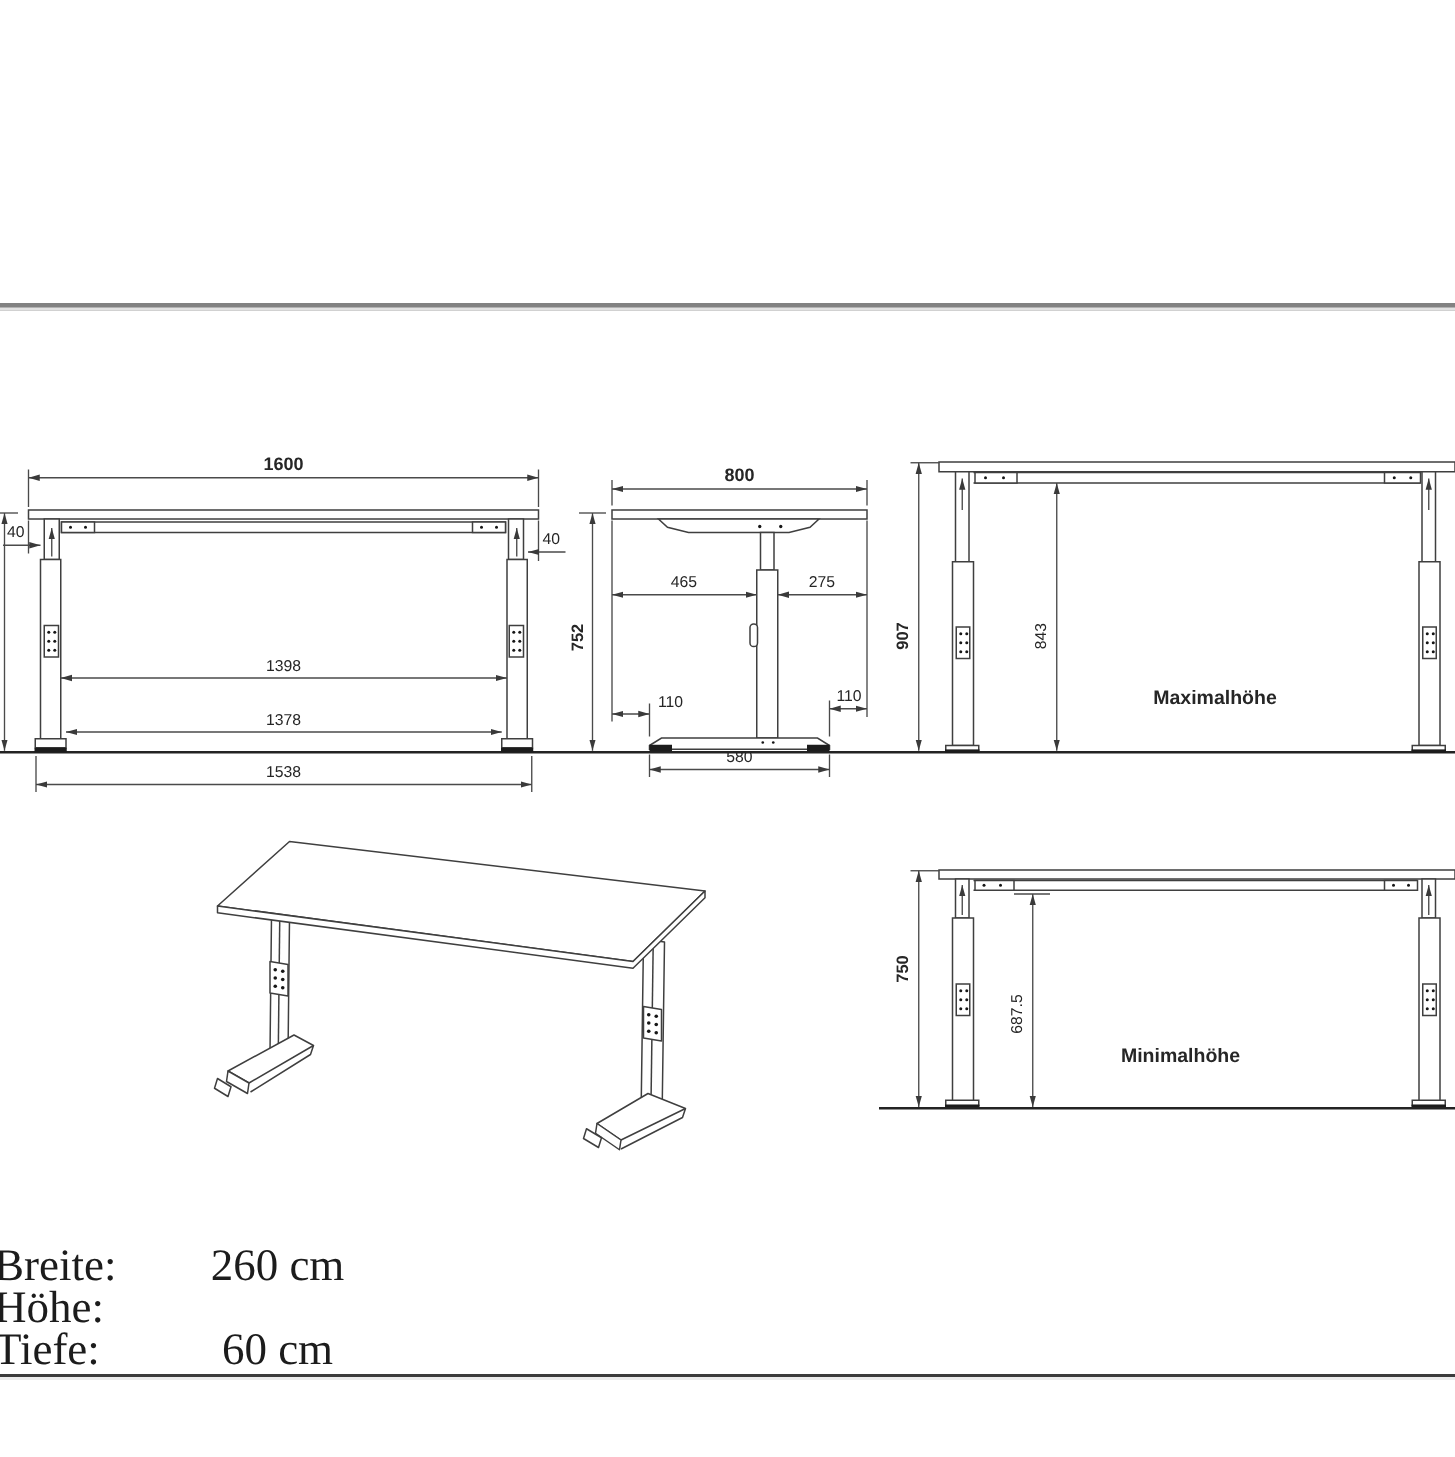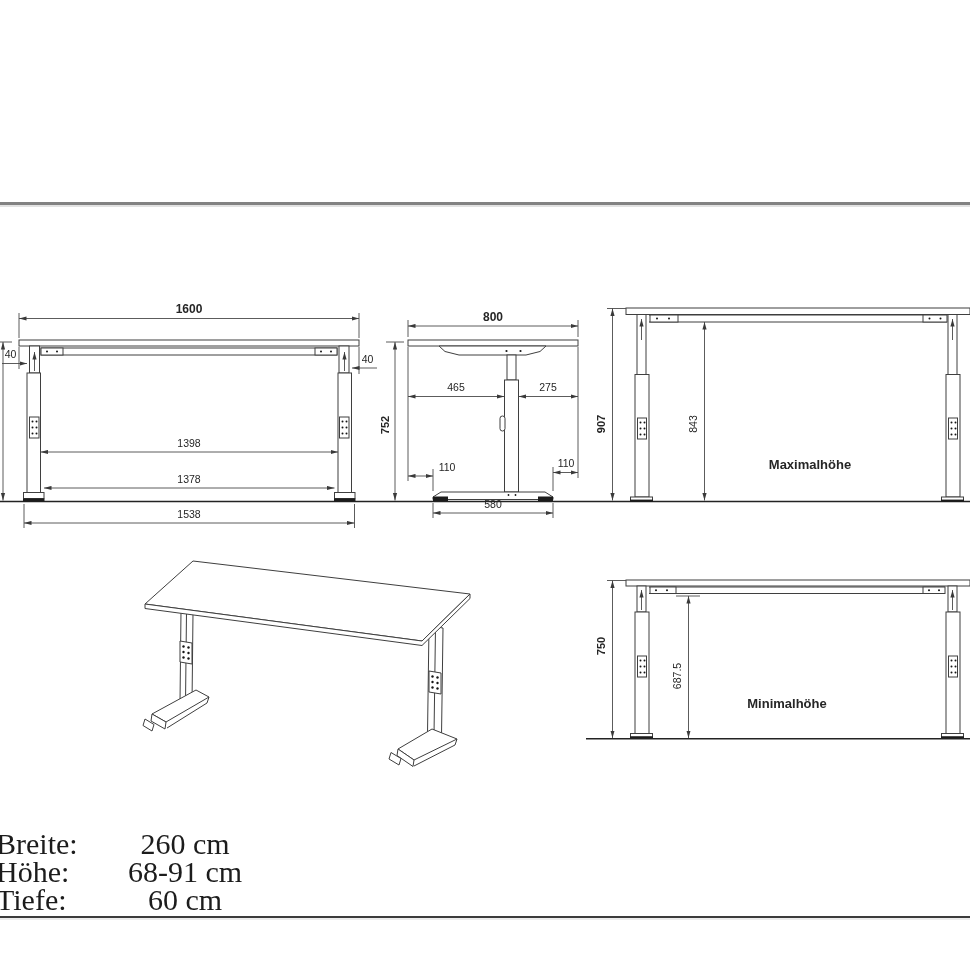--- a/index.html
+++ b/index.html
@@ -281,21 +281,20 @@
     </g>
   </svg>
 
   <div class="specs">
     <div class="spec-row">
       <span class="spec-label">Breite:</span>
       <span class="spec-value">260 cm</span>
     </div>
     <div class="spec-row">
       <span class="spec-label">Höhe:</span>
-      <span class="spec-value">68-91 cm</span>
     </div>
     <div class="spec-row">
       <span class="spec-label">Tiefe:</span>
       <span class="spec-value">60 cm</span>
     </div>
   </div>
 
   <div class="divider-bottom"></div>
 </div>
 

